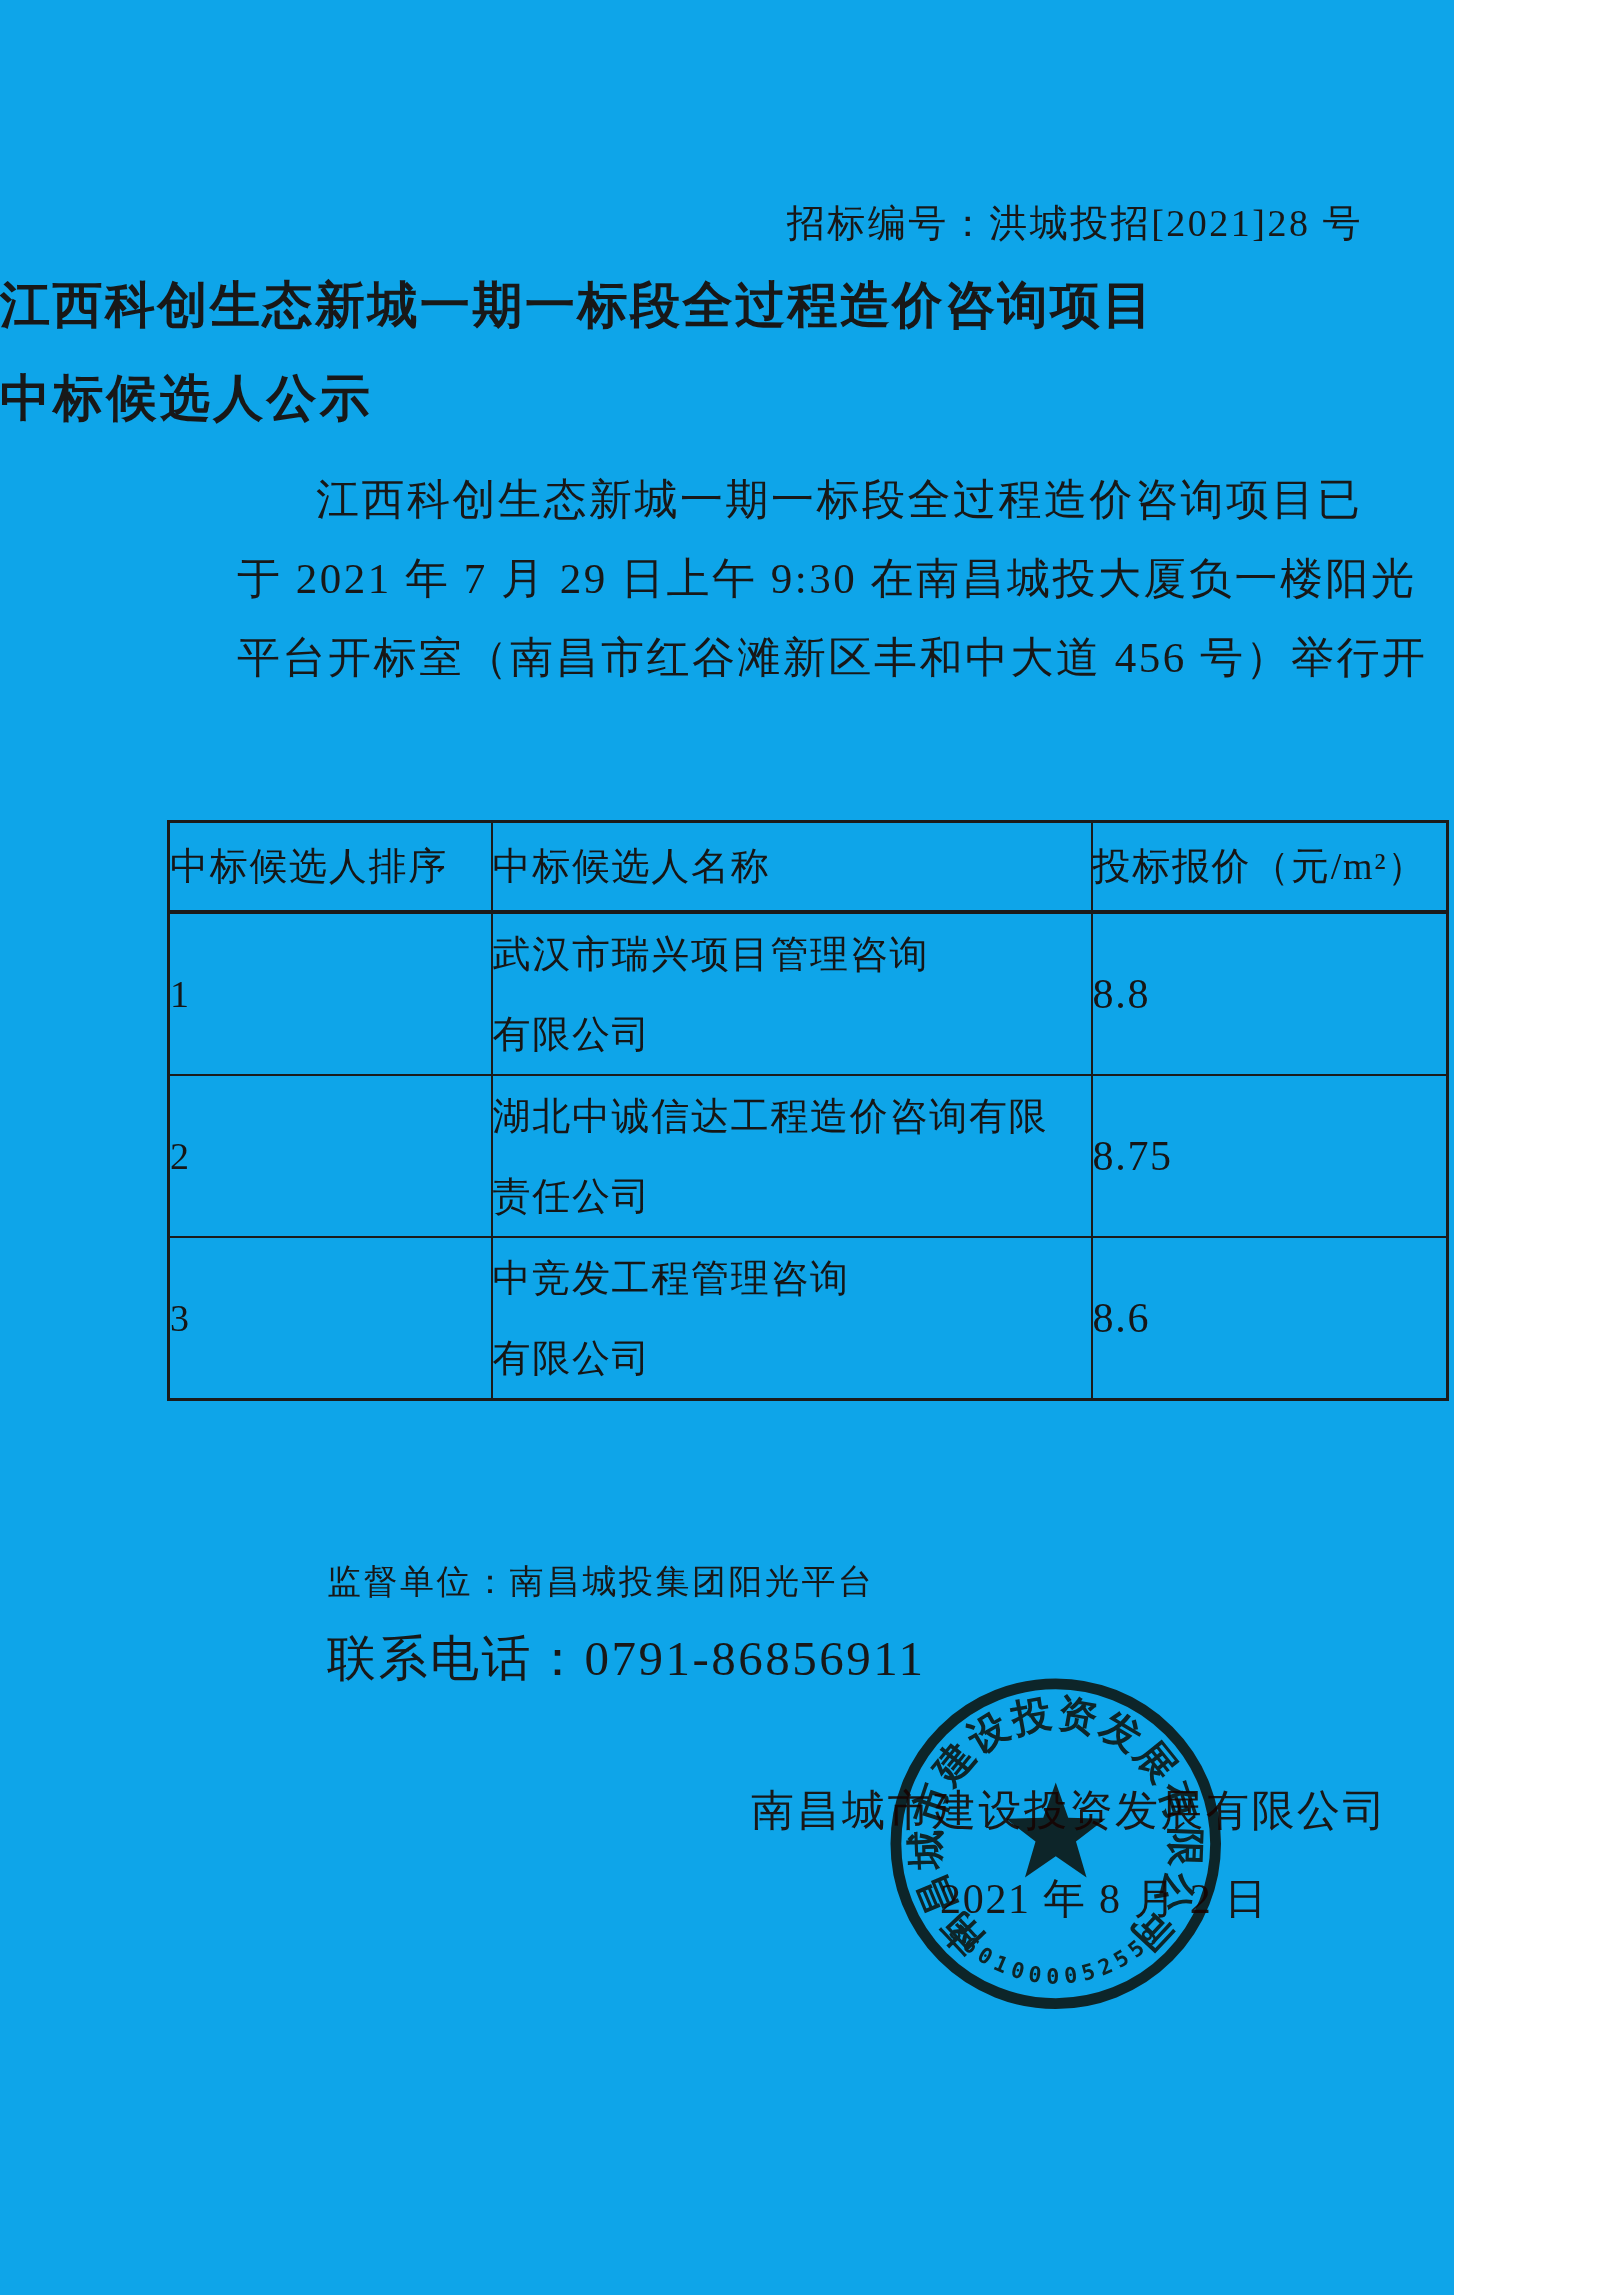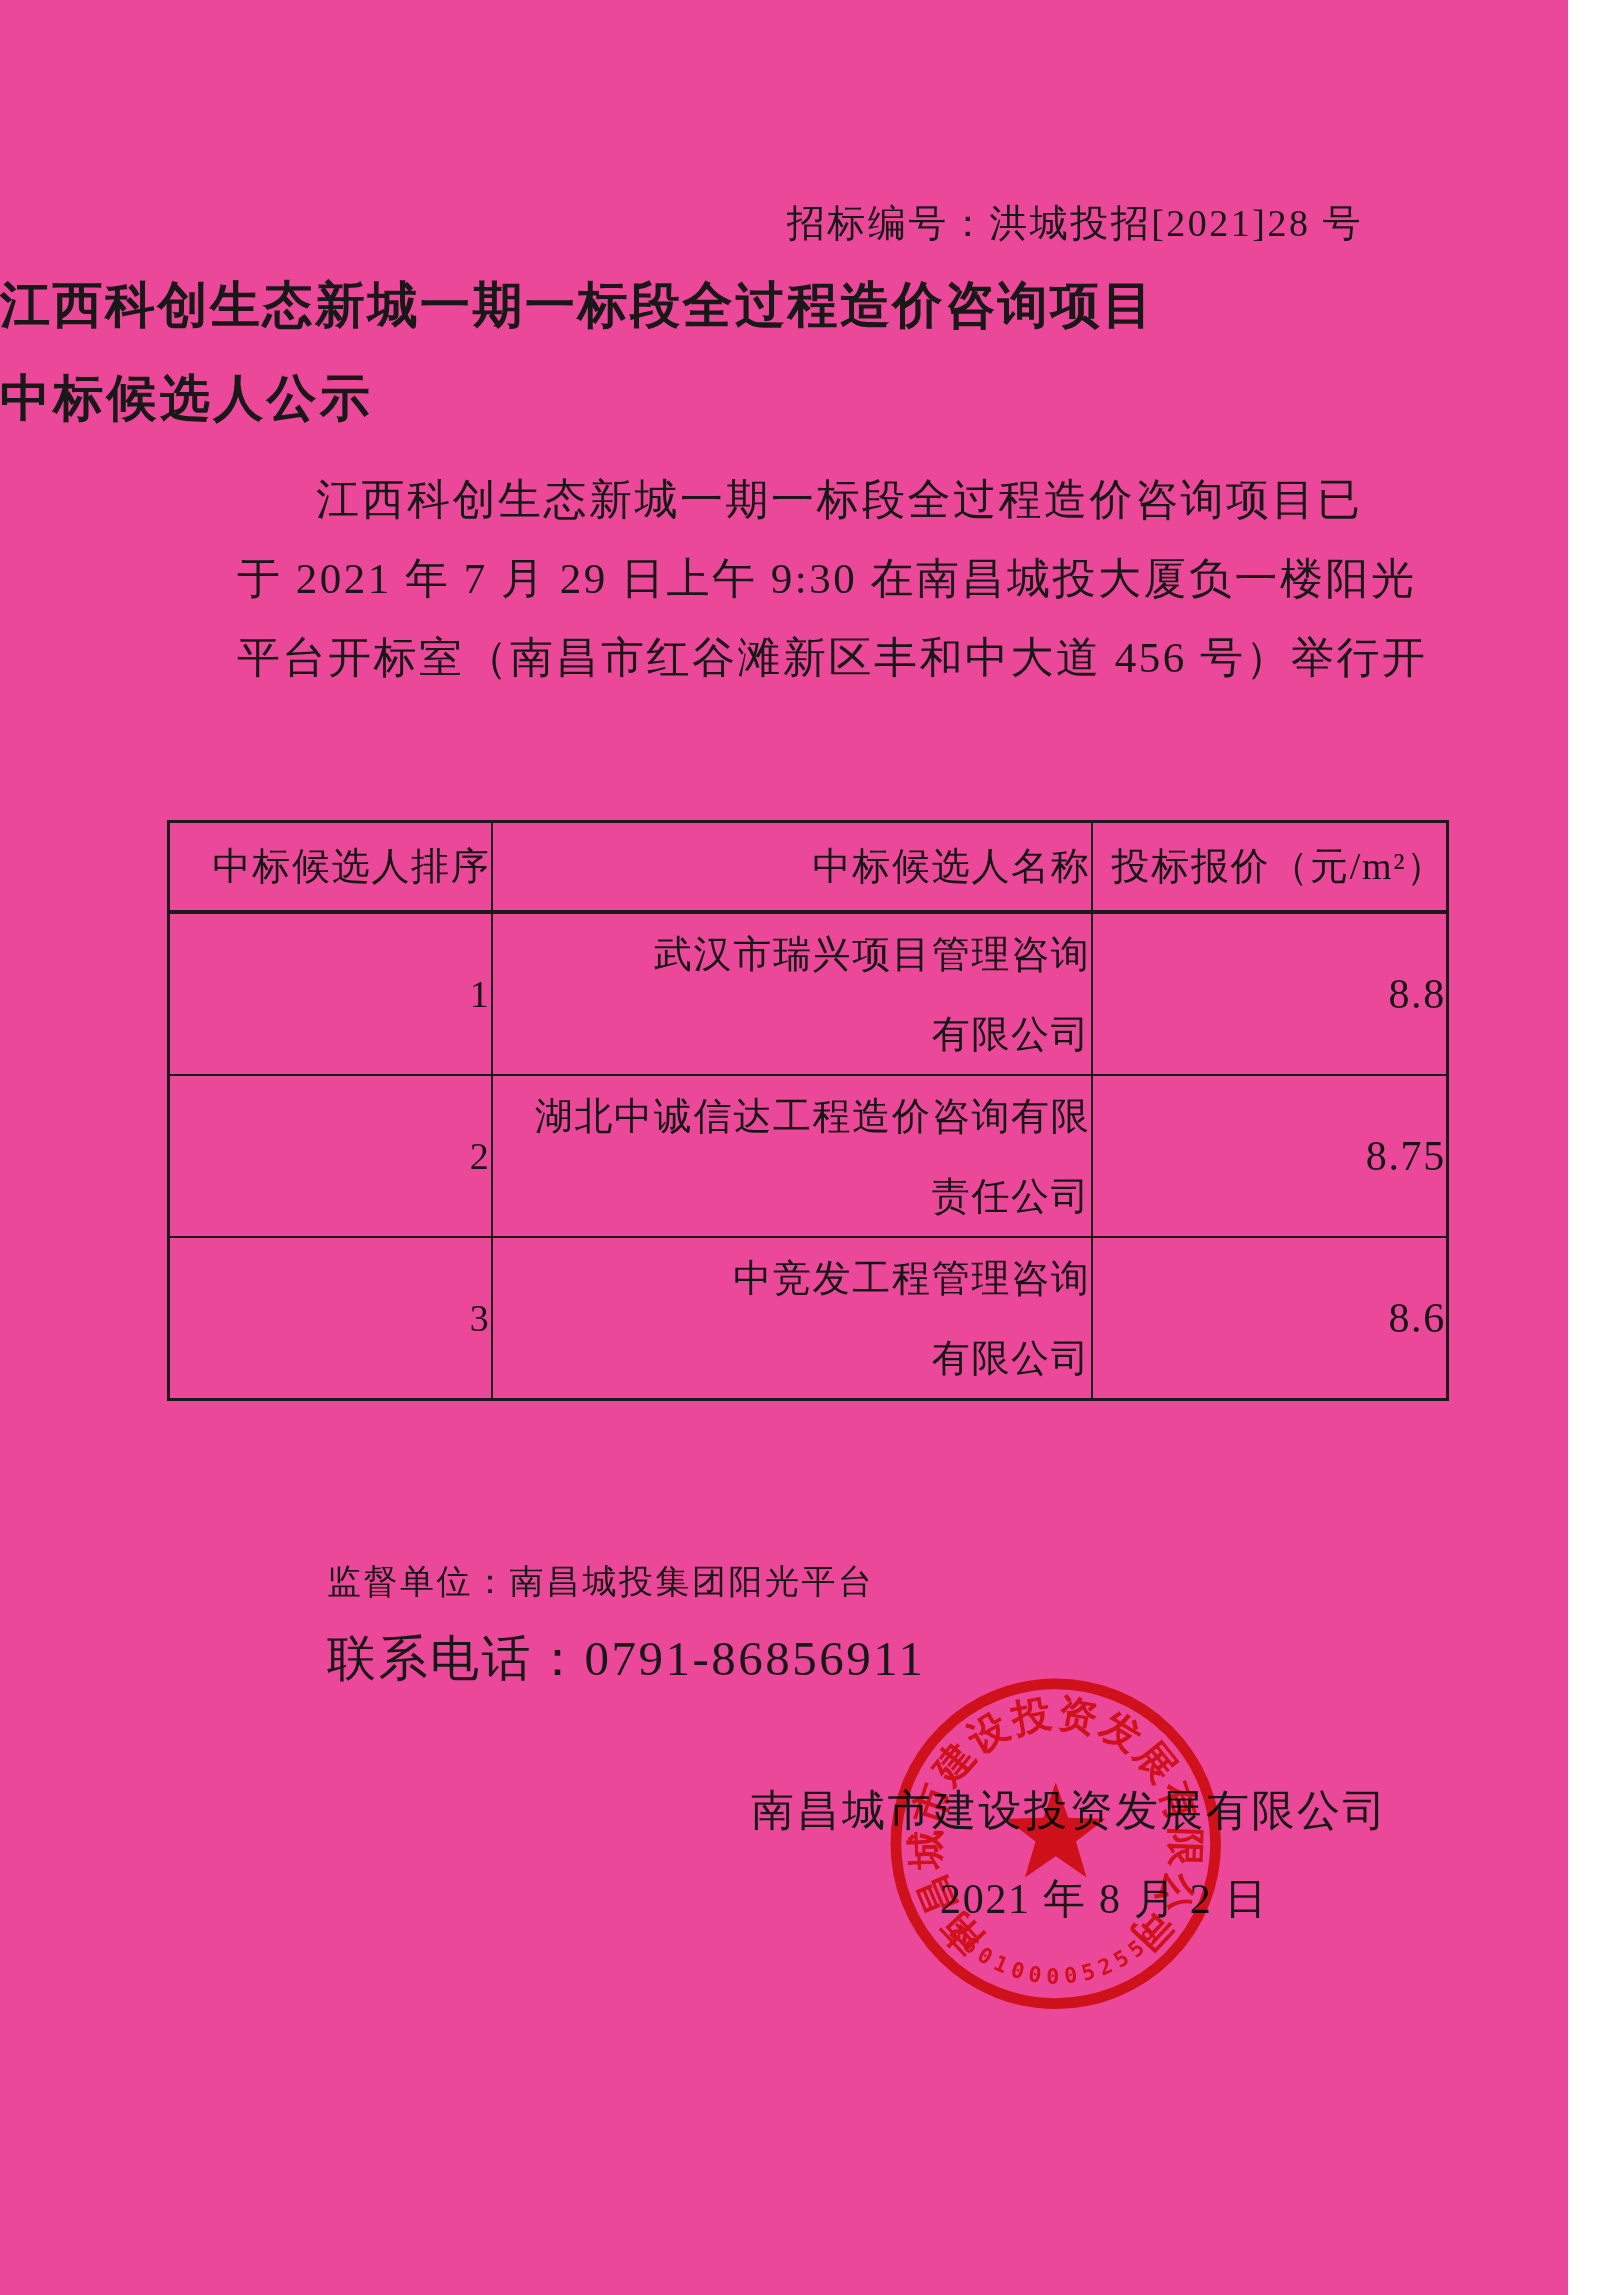--- a/index.html
+++ b/index.html
@@ -1,19 +1,19 @@
 <!DOCTYPE html>
 <html style="font-size:13.3px"><head>
 <meta charset="utf-8">
 <style>
   html,body{margin:0;padding:0;background:#ffffff;}
   .page{
     position:relative;
-    width:1568px;height:2295px;
-    background:#ec4899;
+    width:1454px;height:2295px;
+    background:#0ea5e9;
     font-family:"Liberation Serif","DejaVu Serif",serif;
     color:#181818;
     overflow:hidden;
   }
   .doc-number{
     position:absolute;top:198px;left:0;width:1363px;
     text-align:right;
     font-size:38px;letter-spacing:2.5px;
     font-family:"Liberation Serif","DejaVu Serif",serif;
   }
@@ -34,21 +34,21 @@
   }
   .para .line{height:79px;white-space:nowrap;}
   .para .line.indent{padding-left:79px;}
   .candidates-table{
     position:absolute;top:820px;left:167px;width:1279px;height:564px;
     border-collapse:collapse;table-layout:fixed;
     font-size:38px;letter-spacing:1.7px;color:#161616;
   }
   .candidates-table td,.candidates-table th{
     border:2.5px solid #1b1b1b;
-    text-align:right;vertical-align:middle;
+    text-align:left;vertical-align:middle;
     font-weight:normal;
     padding:0;
   }
   .candidates-table{border:3.3px solid #1b1b1b;}
   .candidates-table .hrow{height:90px;}
   .candidates-table .hrow th{border-bottom:4.2px solid #1b1b1b;}
   .candidates-table .drow{height:157px;}
   .col-rank{width:323px;}
   .col-name{width:600px;}
   .col-price{width:356px;}

